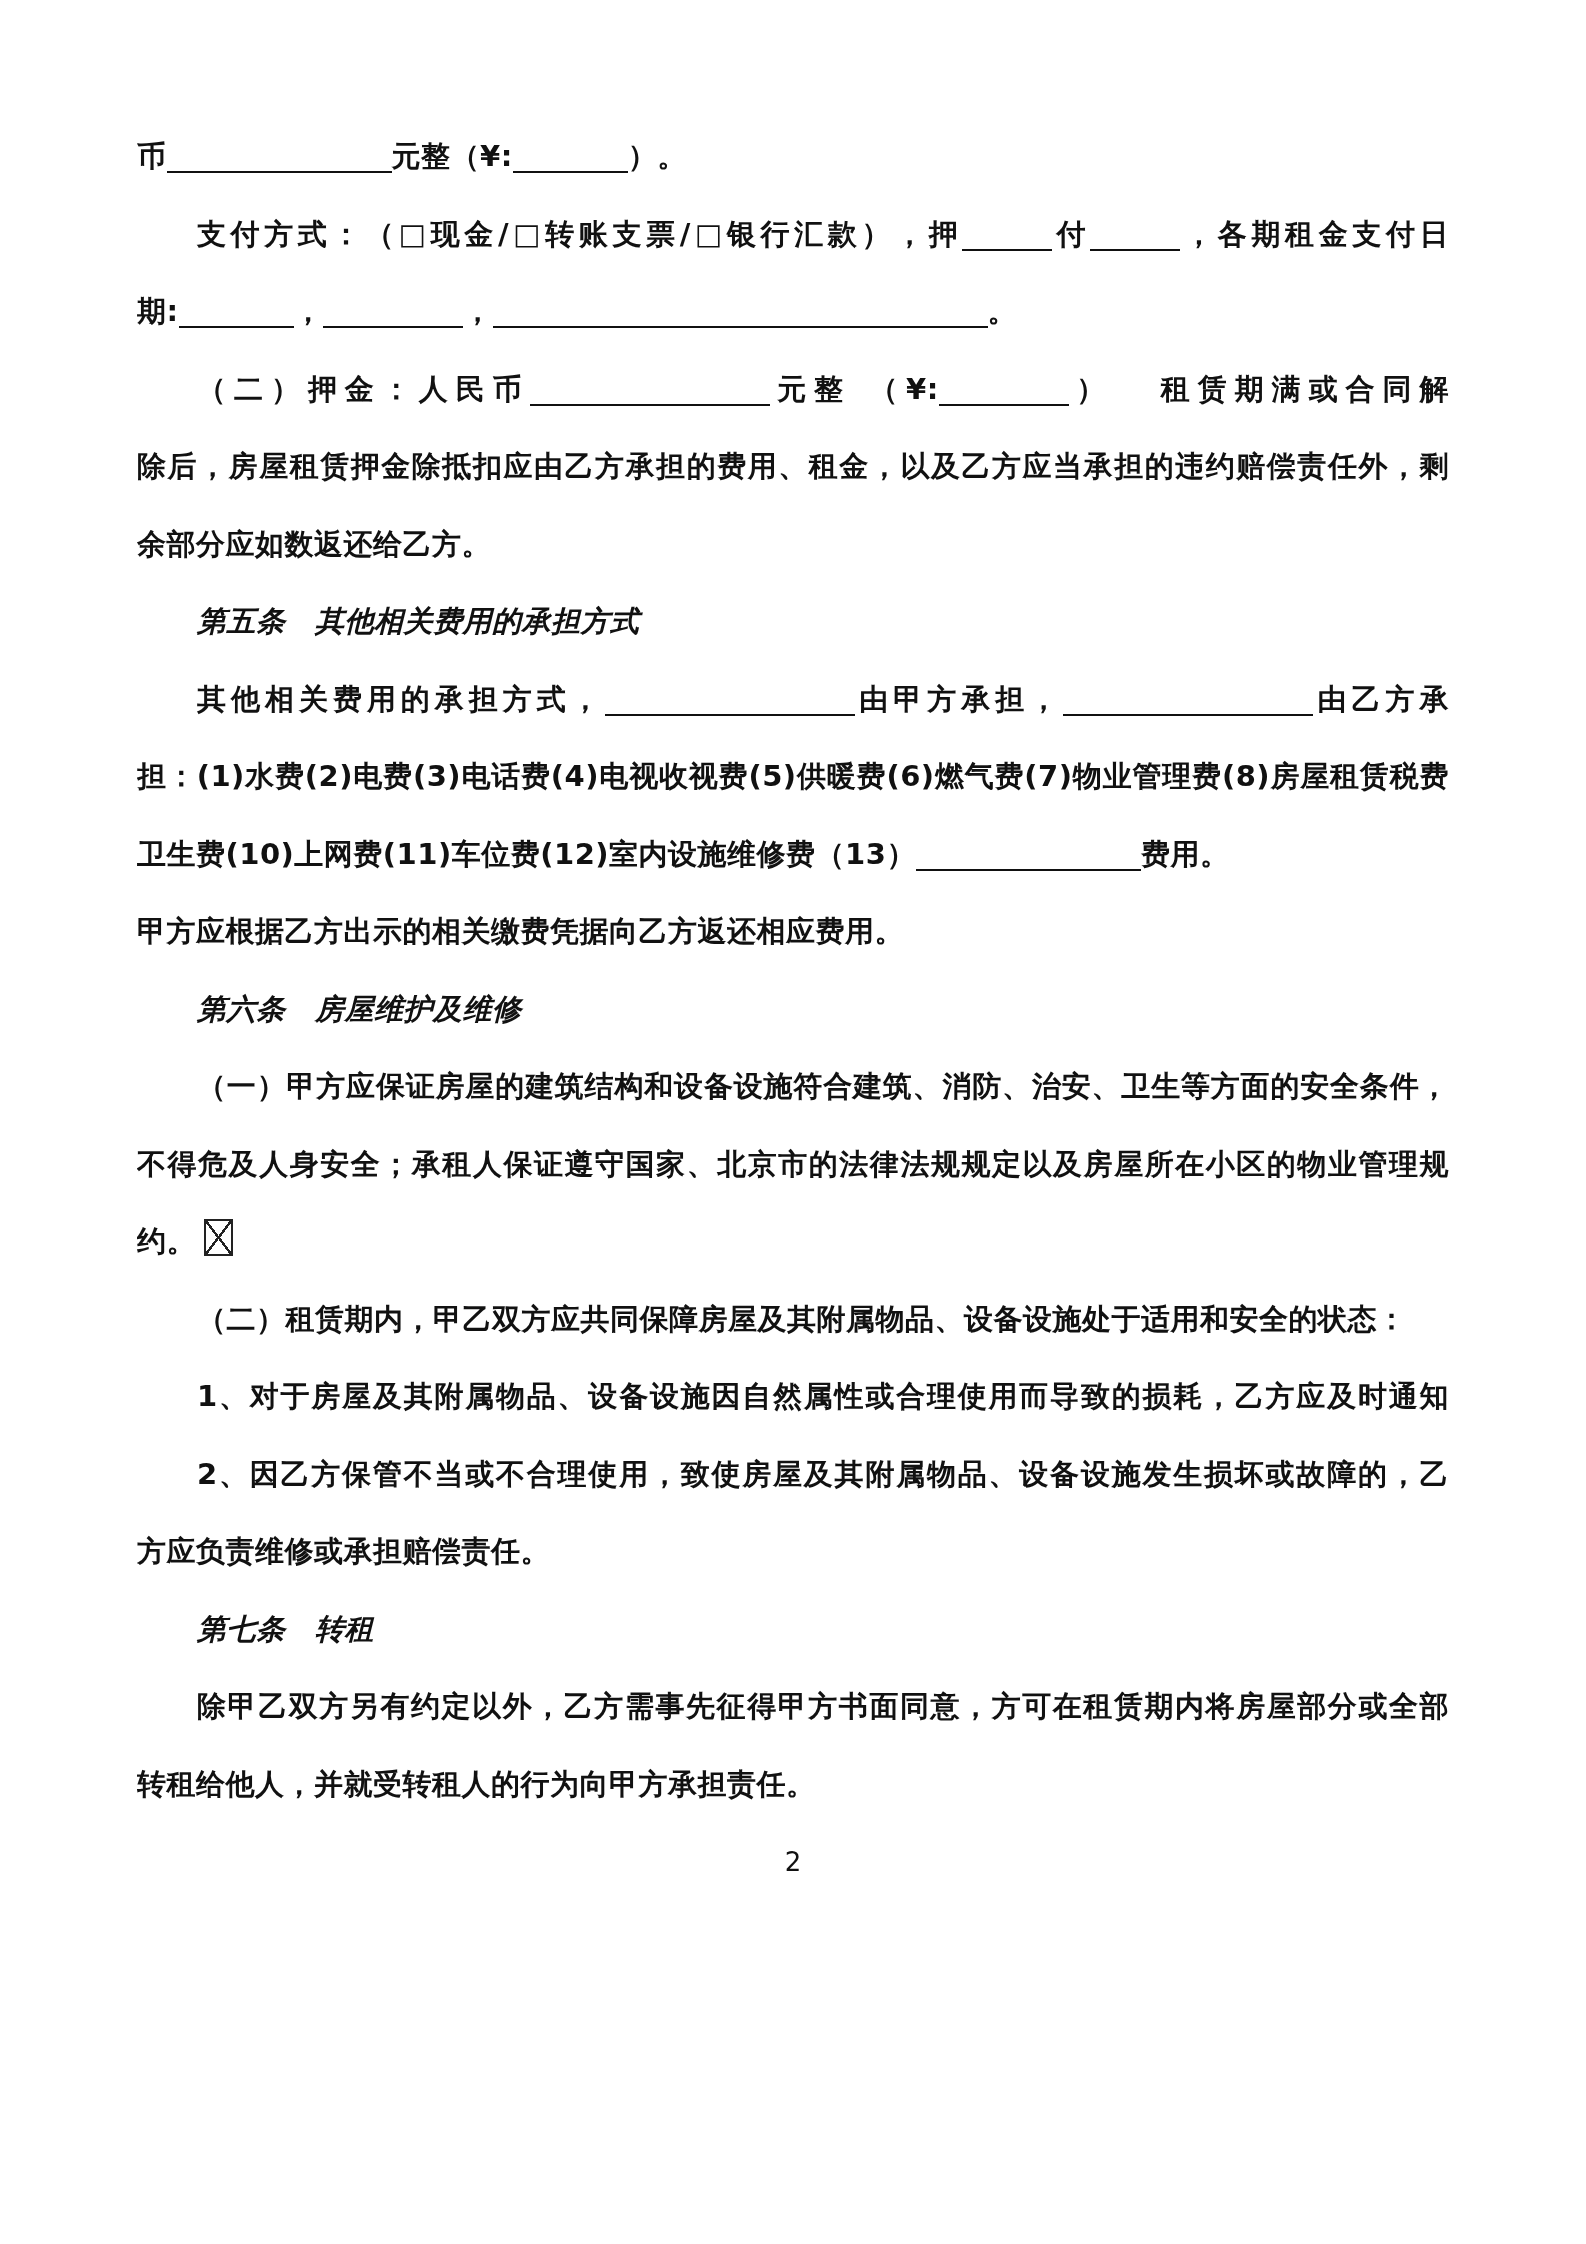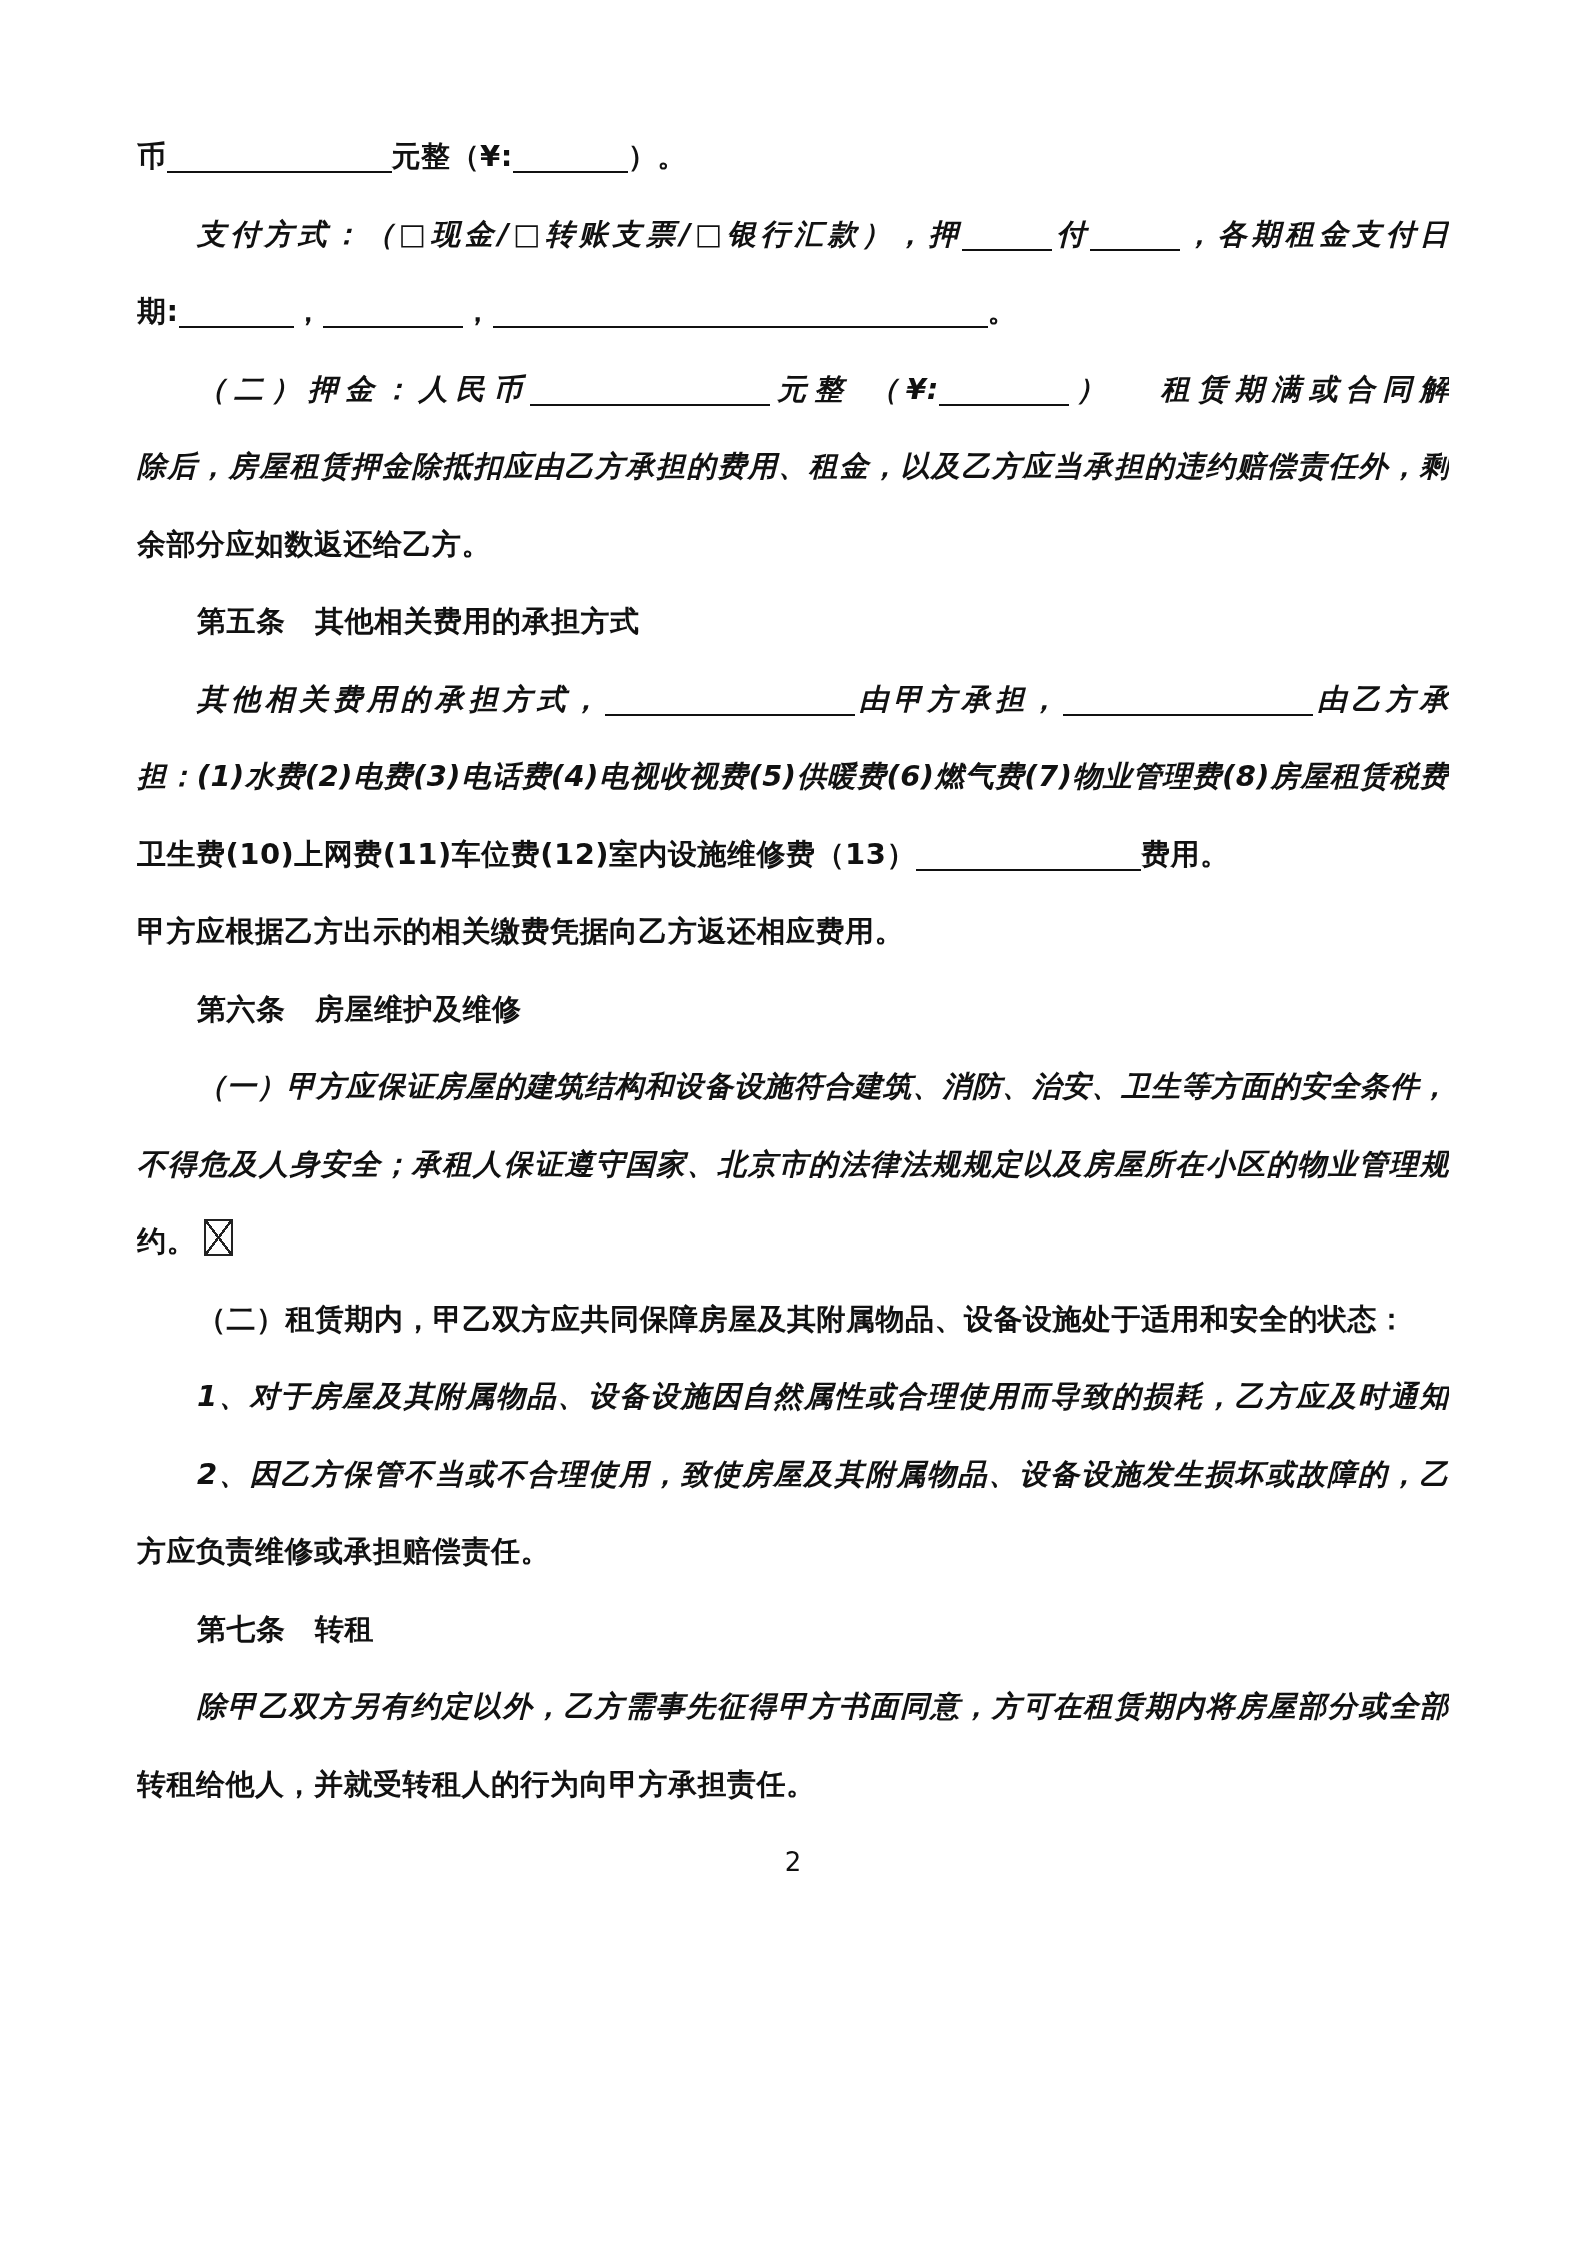--- a/index.html
+++ b/index.html
@@ -24,24 +24,24 @@
     height:77.5px;
     font-weight:600;
     text-align:left;
     overflow:hidden;
     letter-spacing:0.5px;
   }
   .line.indent{ padding-left:60px; }
   .line.stretch{
     text-align:justify;
     text-align-last:justify;
-    font-style:italic;
   }
   .line.heading{
     font-weight:800;
+    font-style:italic;
   }
   .blank{
     display:inline-block;
     height:36px;
     vertical-align:-7px;
     border-bottom:2px solid #111111;
   }
   .gap{
     display:inline-block;
     height:10px;

